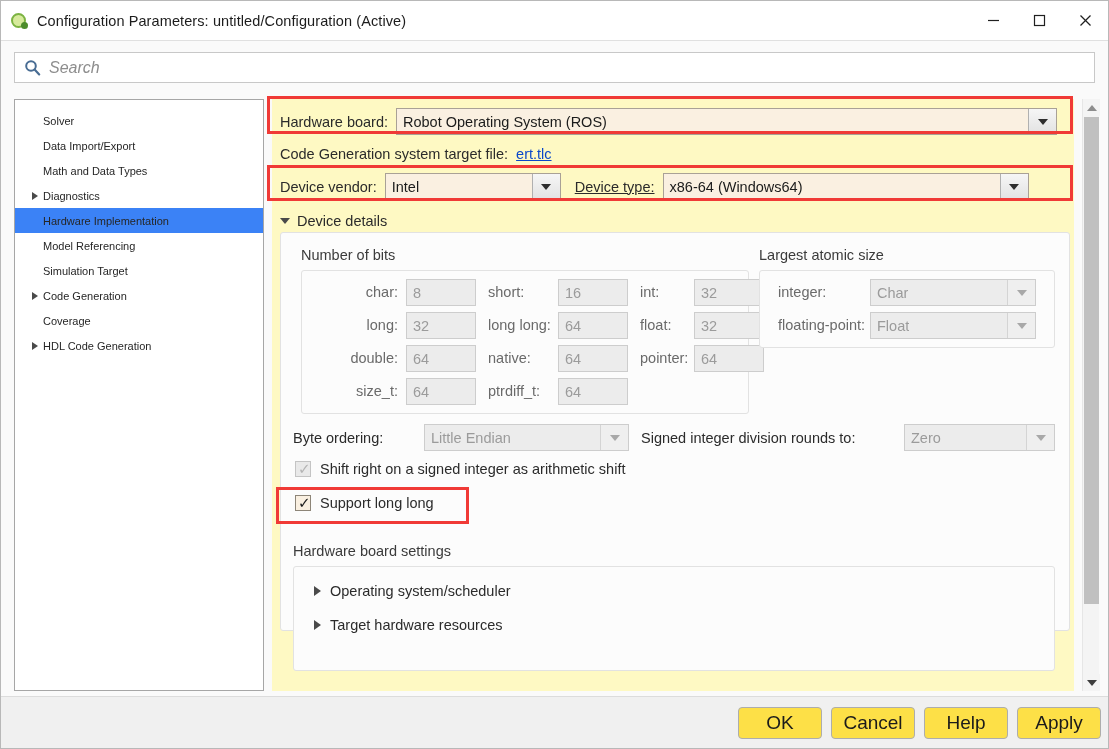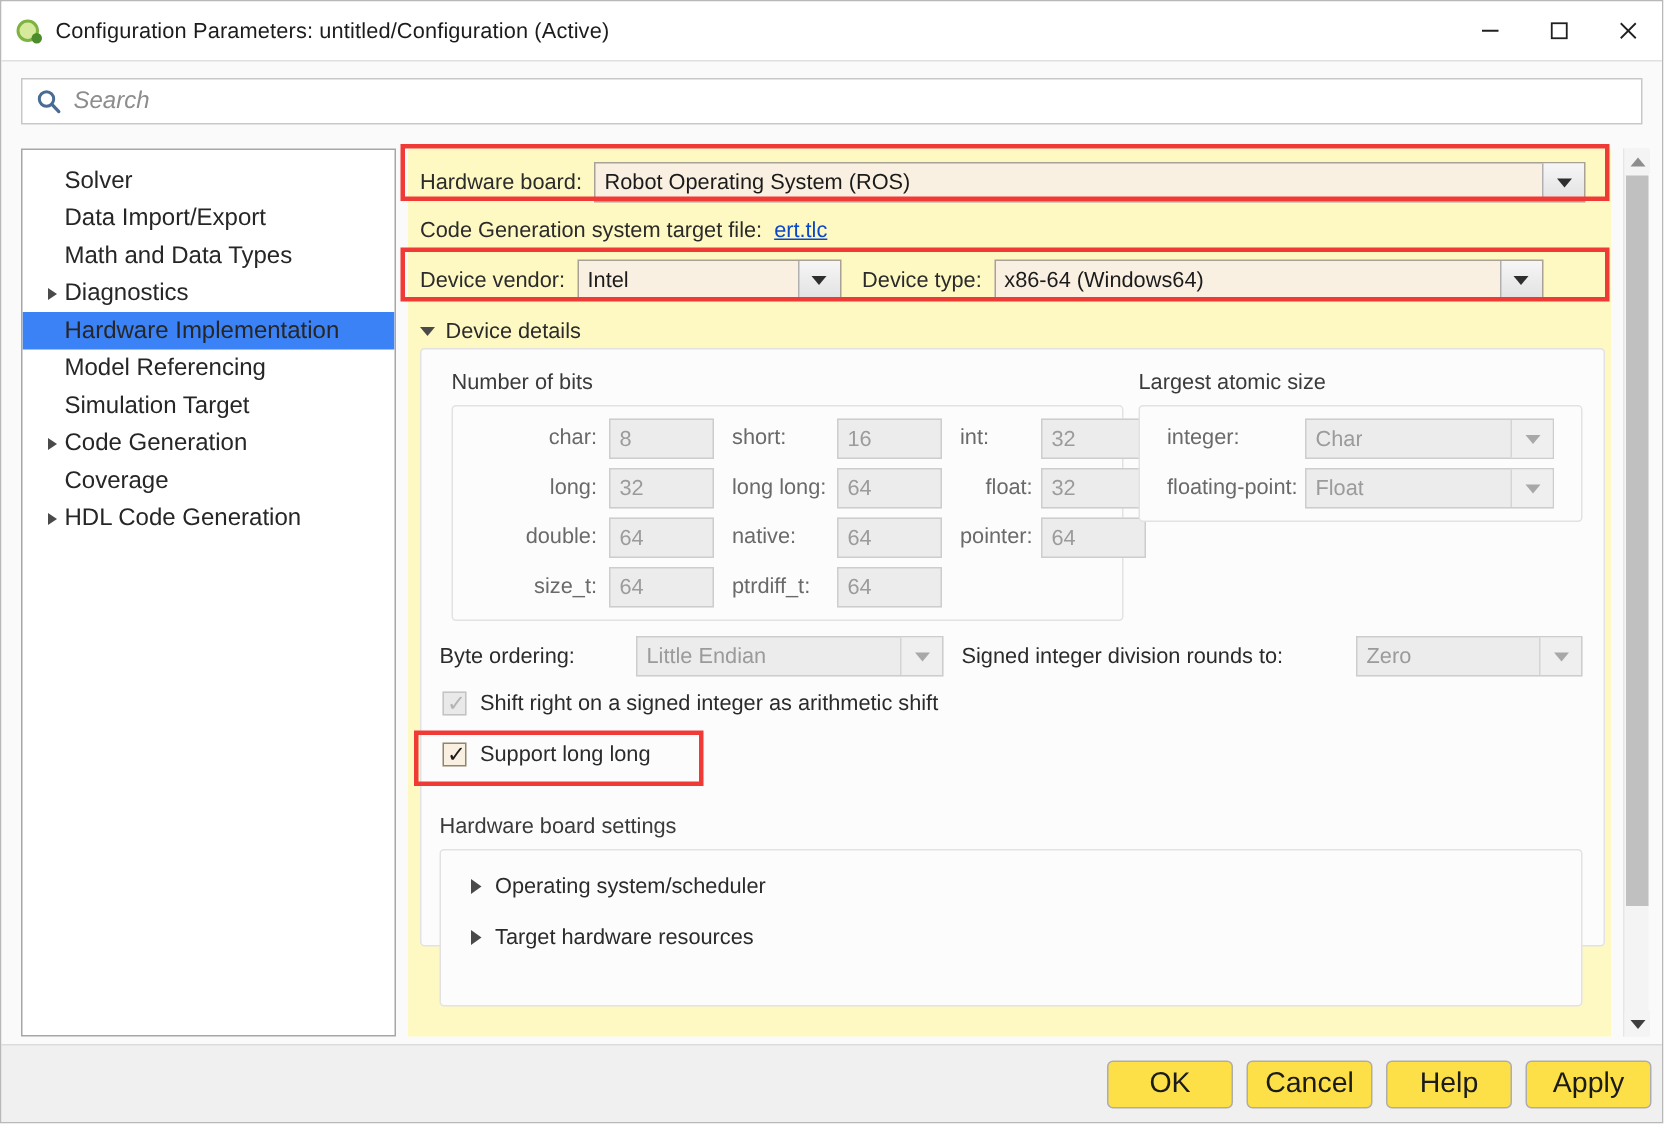--- a/index.html
+++ b/index.html
@@ -72,21 +72,21 @@
 
   
   .sidebar {
     position: absolute; left: 13px; top: 5px; width: 250px; height: 592px;
     background: #ffffff; border: 1px solid #a6a6a6;
     padding-top: 8px;
     overflow: hidden;
   }
   .tree-item {
     height: 25px; display: flex; align-items: center;
-    padding-left: 12px; font-size: 16px; color: #262626;
+    padding-left: 12px; font-size: 11px; color: #262626;
     white-space: nowrap;
   }
   .tree-item.selected { background: #3b82f6; }
   .tw {
     width: 16px; flex: 0 0 16px; display: flex; align-items: center; justify-content: center;
   }
   .caret-right {
     width: 0; height: 0; border-left: 6px solid #4a4a4a;
     border-top: 4.5px solid transparent; border-bottom: 4.5px solid transparent;
   }
@@ -306,21 +306,21 @@
       </div>
 
       <div class="row" style="position:absolute;left:8px;top:73px;width:790px;height:29px;">
         <span class="lbl">Device vendor:</span>
         <div class="field modified combo" style="margin-left:8px;width:176px;">
           <span class="val">Intel</span>
           <span class="arrowbtn">
               <span class="tri-down"></span>
             </span>
         </div>
-        <span class="lbl" style="margin-left:14px;">Device type:</span>
+        <span class="lbl" style="margin-left:14px;text-decoration:underline;">Device type:</span>
         <div class="field modified combo" style="margin-left:8px;width:366px;">
           <span class="val">x86-64 (Windows64)</span>
           <span class="arrowbtn">
               <span class="tri-down"></span>
             </span>
         </div>
       </div>
 
       <div class="disclose" style="position:absolute;left:8px;top:112px;height:20px;">
         <span class="tri-dn-sm"></span>
@@ -346,21 +346,21 @@
             </div>
 
           <span class="lbl dim" style="position:absolute;left:34px;top:46px;width:62px;text-align:right;">long:</span>
           <div class="field disabled" style="position:absolute;left:104px;top:41px;width:70px;">
               <span class="val">32</span>
             </div>
           <span class="lbl dim" style="position:absolute;left:186px;top:46px;">long long:</span>
           <div class="field disabled" style="position:absolute;left:256px;top:41px;width:70px;">
               <span class="val">64</span>
             </div>
-          <span class="lbl dim" style="position:absolute;left:338px;top:46px;margin-left:17px;">float:</span>
+          <span class="lbl dim" style="position:absolute;left:338px;top:46px;">float:</span>
           <div class="field disabled" style="position:absolute;left:392px;top:41px;width:70px;">
               <span class="val">32</span>
             </div>
 
           <span class="lbl dim" style="position:absolute;left:22px;top:79px;width:74px;text-align:right;">double:</span>
           <div class="field disabled" style="position:absolute;left:104px;top:74px;width:70px;">
               <span class="val">64</span>
             </div>
           <span class="lbl dim" style="position:absolute;left:186px;top:79px;">native:</span>
           <div class="field disabled" style="position:absolute;left:256px;top:74px;width:70px;">

